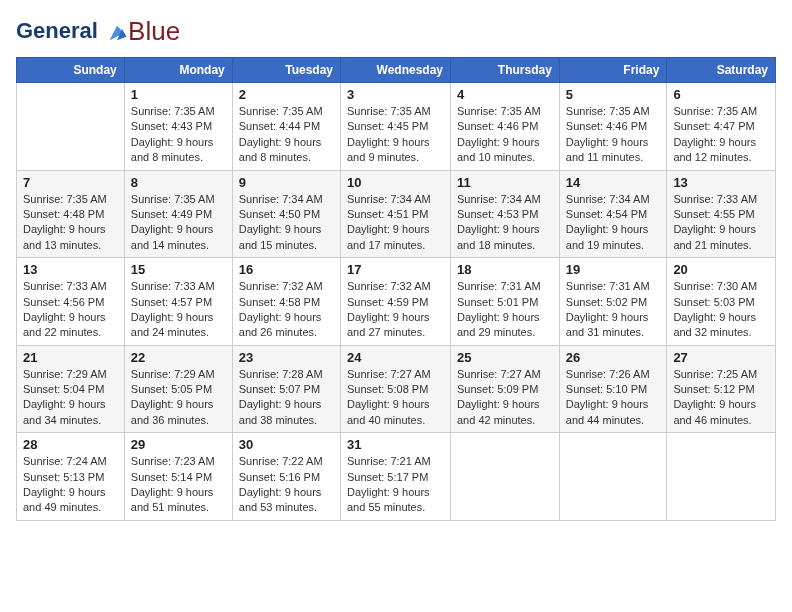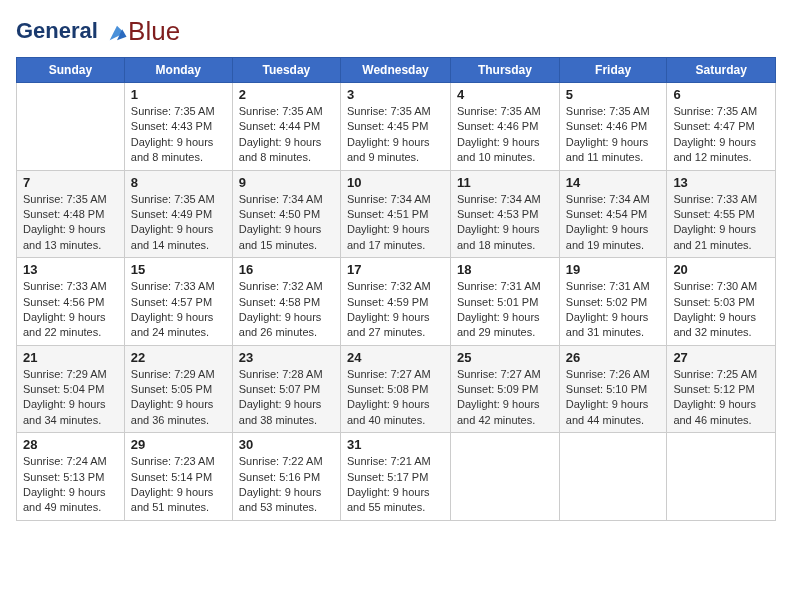--- a/index.html
+++ b/index.html
@@ -37,21 +37,21 @@
       color: #555;
     }
     .calendar {
       width: 100%;
       border-collapse: collapse;
       font-size: 10.5px;
     }
     .calendar thead th {
       background-color: #3a6bc4;
       color: #fff;
-      text-align: center;
+      text-align: right;
       padding: 5px 7px;
       font-size: 12px;
       font-weight: bold;
       border: 1px solid #2d5aaa;
     }
     .calendar tbody td {
       border: 1px solid #ccc;
       vertical-align: top;
       padding: 4px 6px;
       width: 113px;

